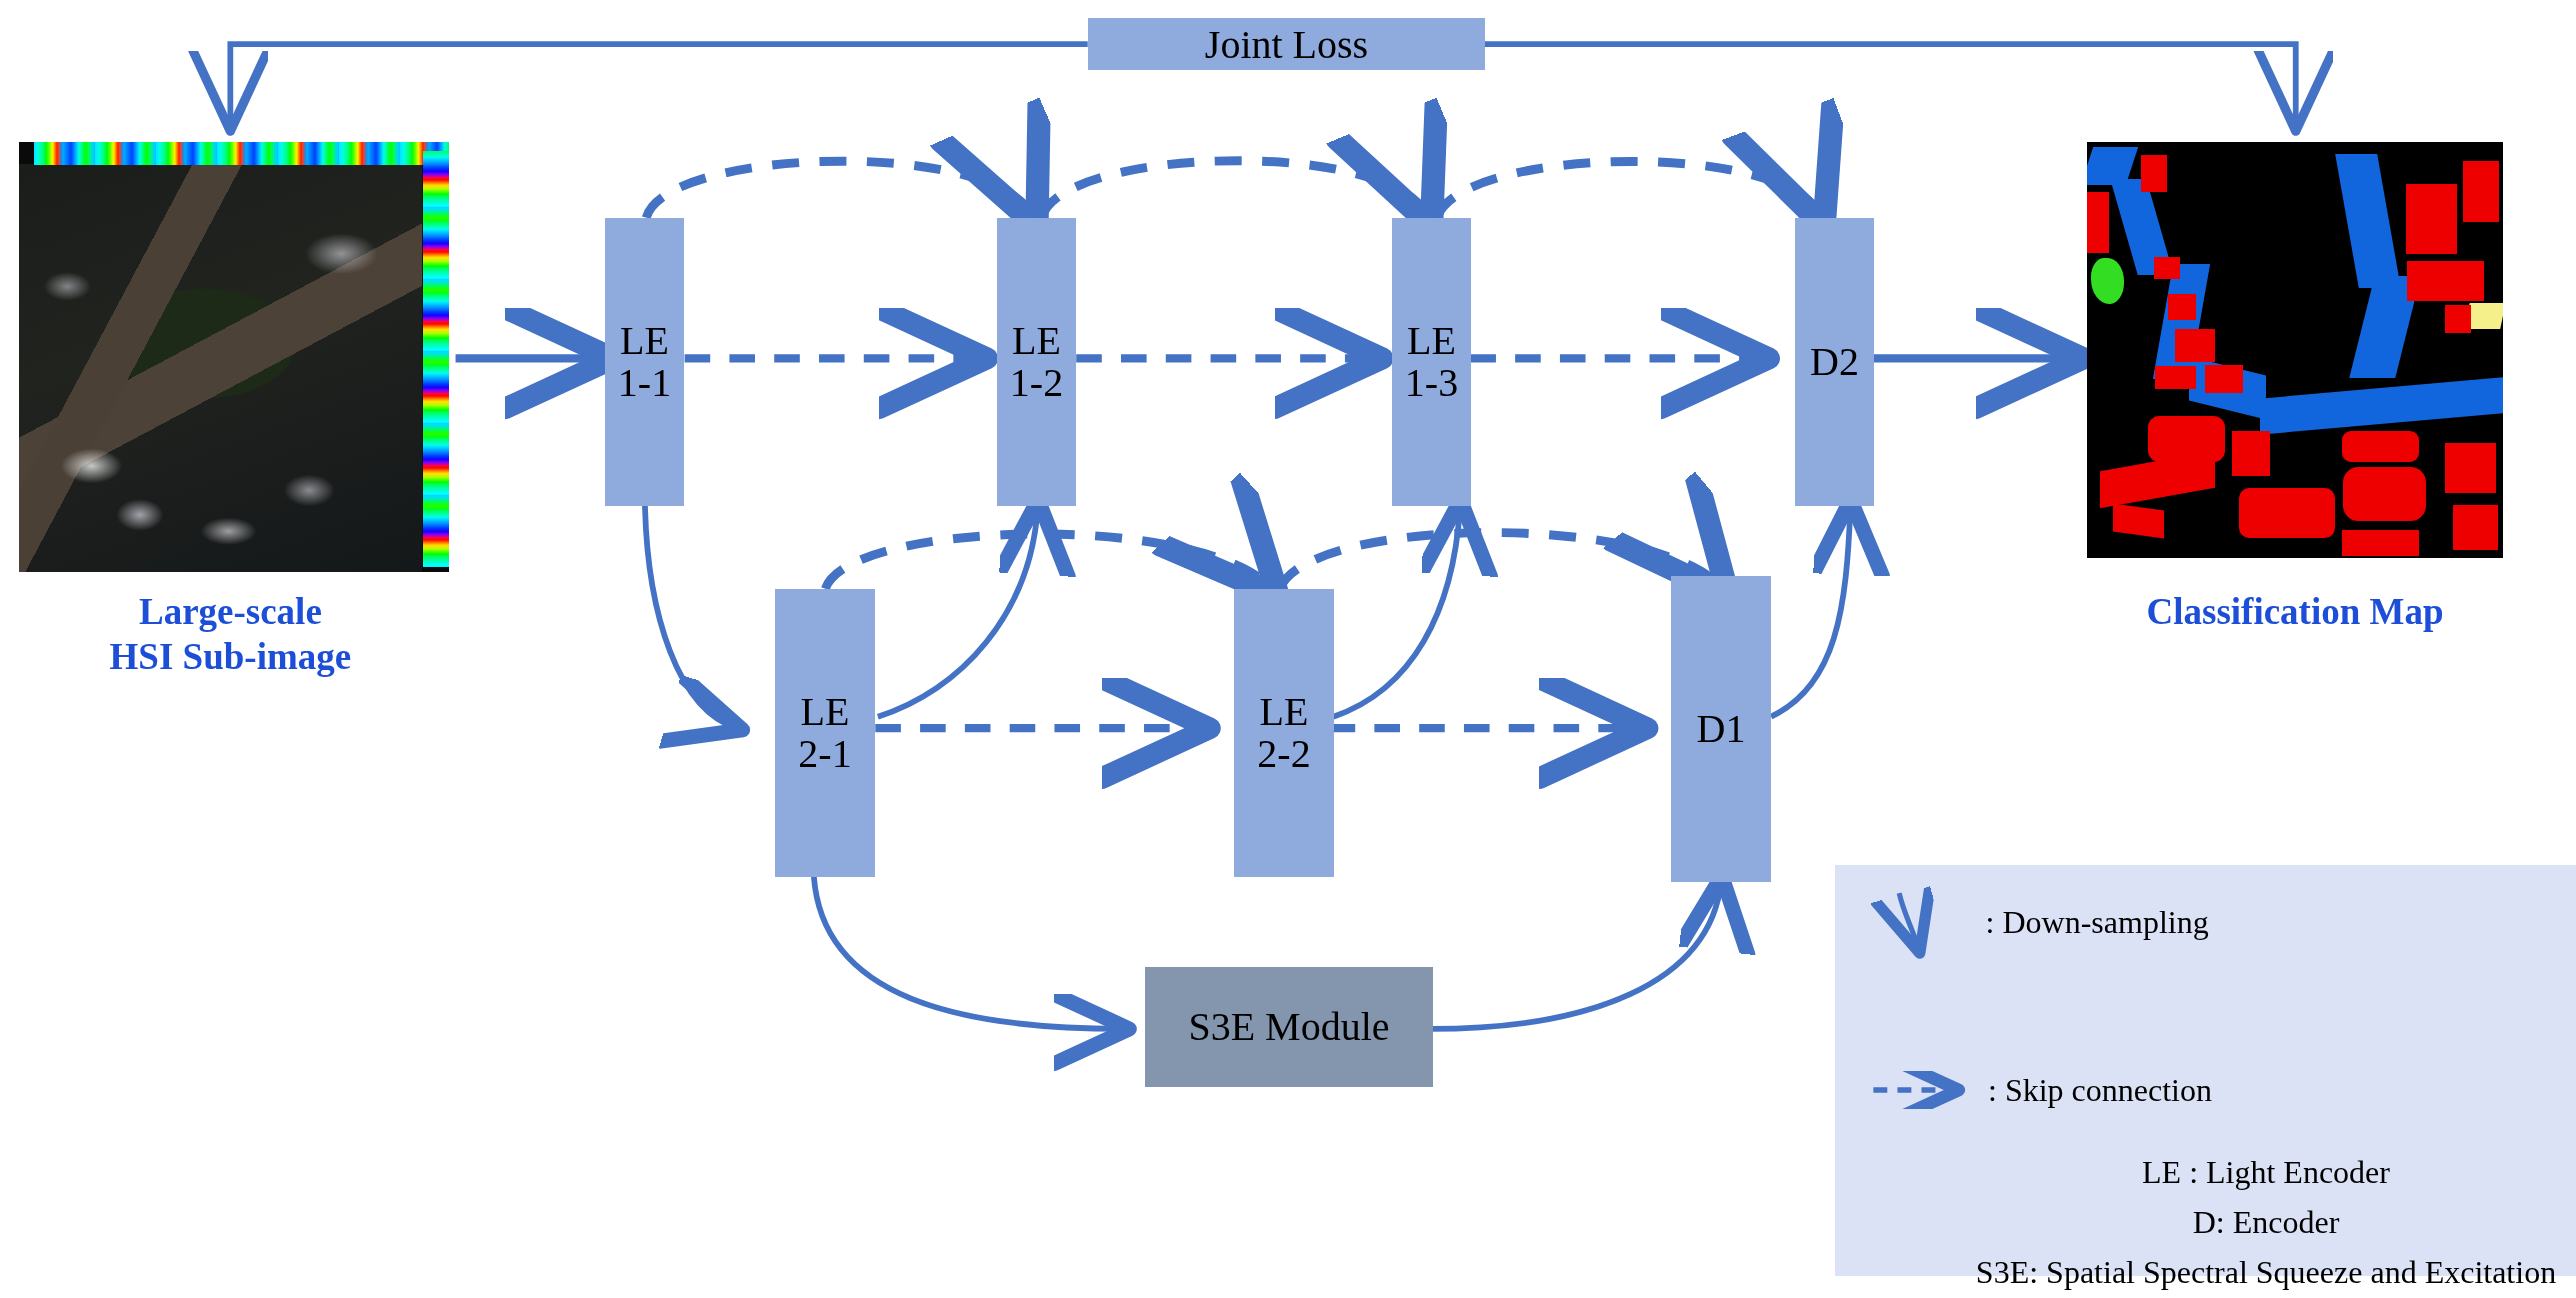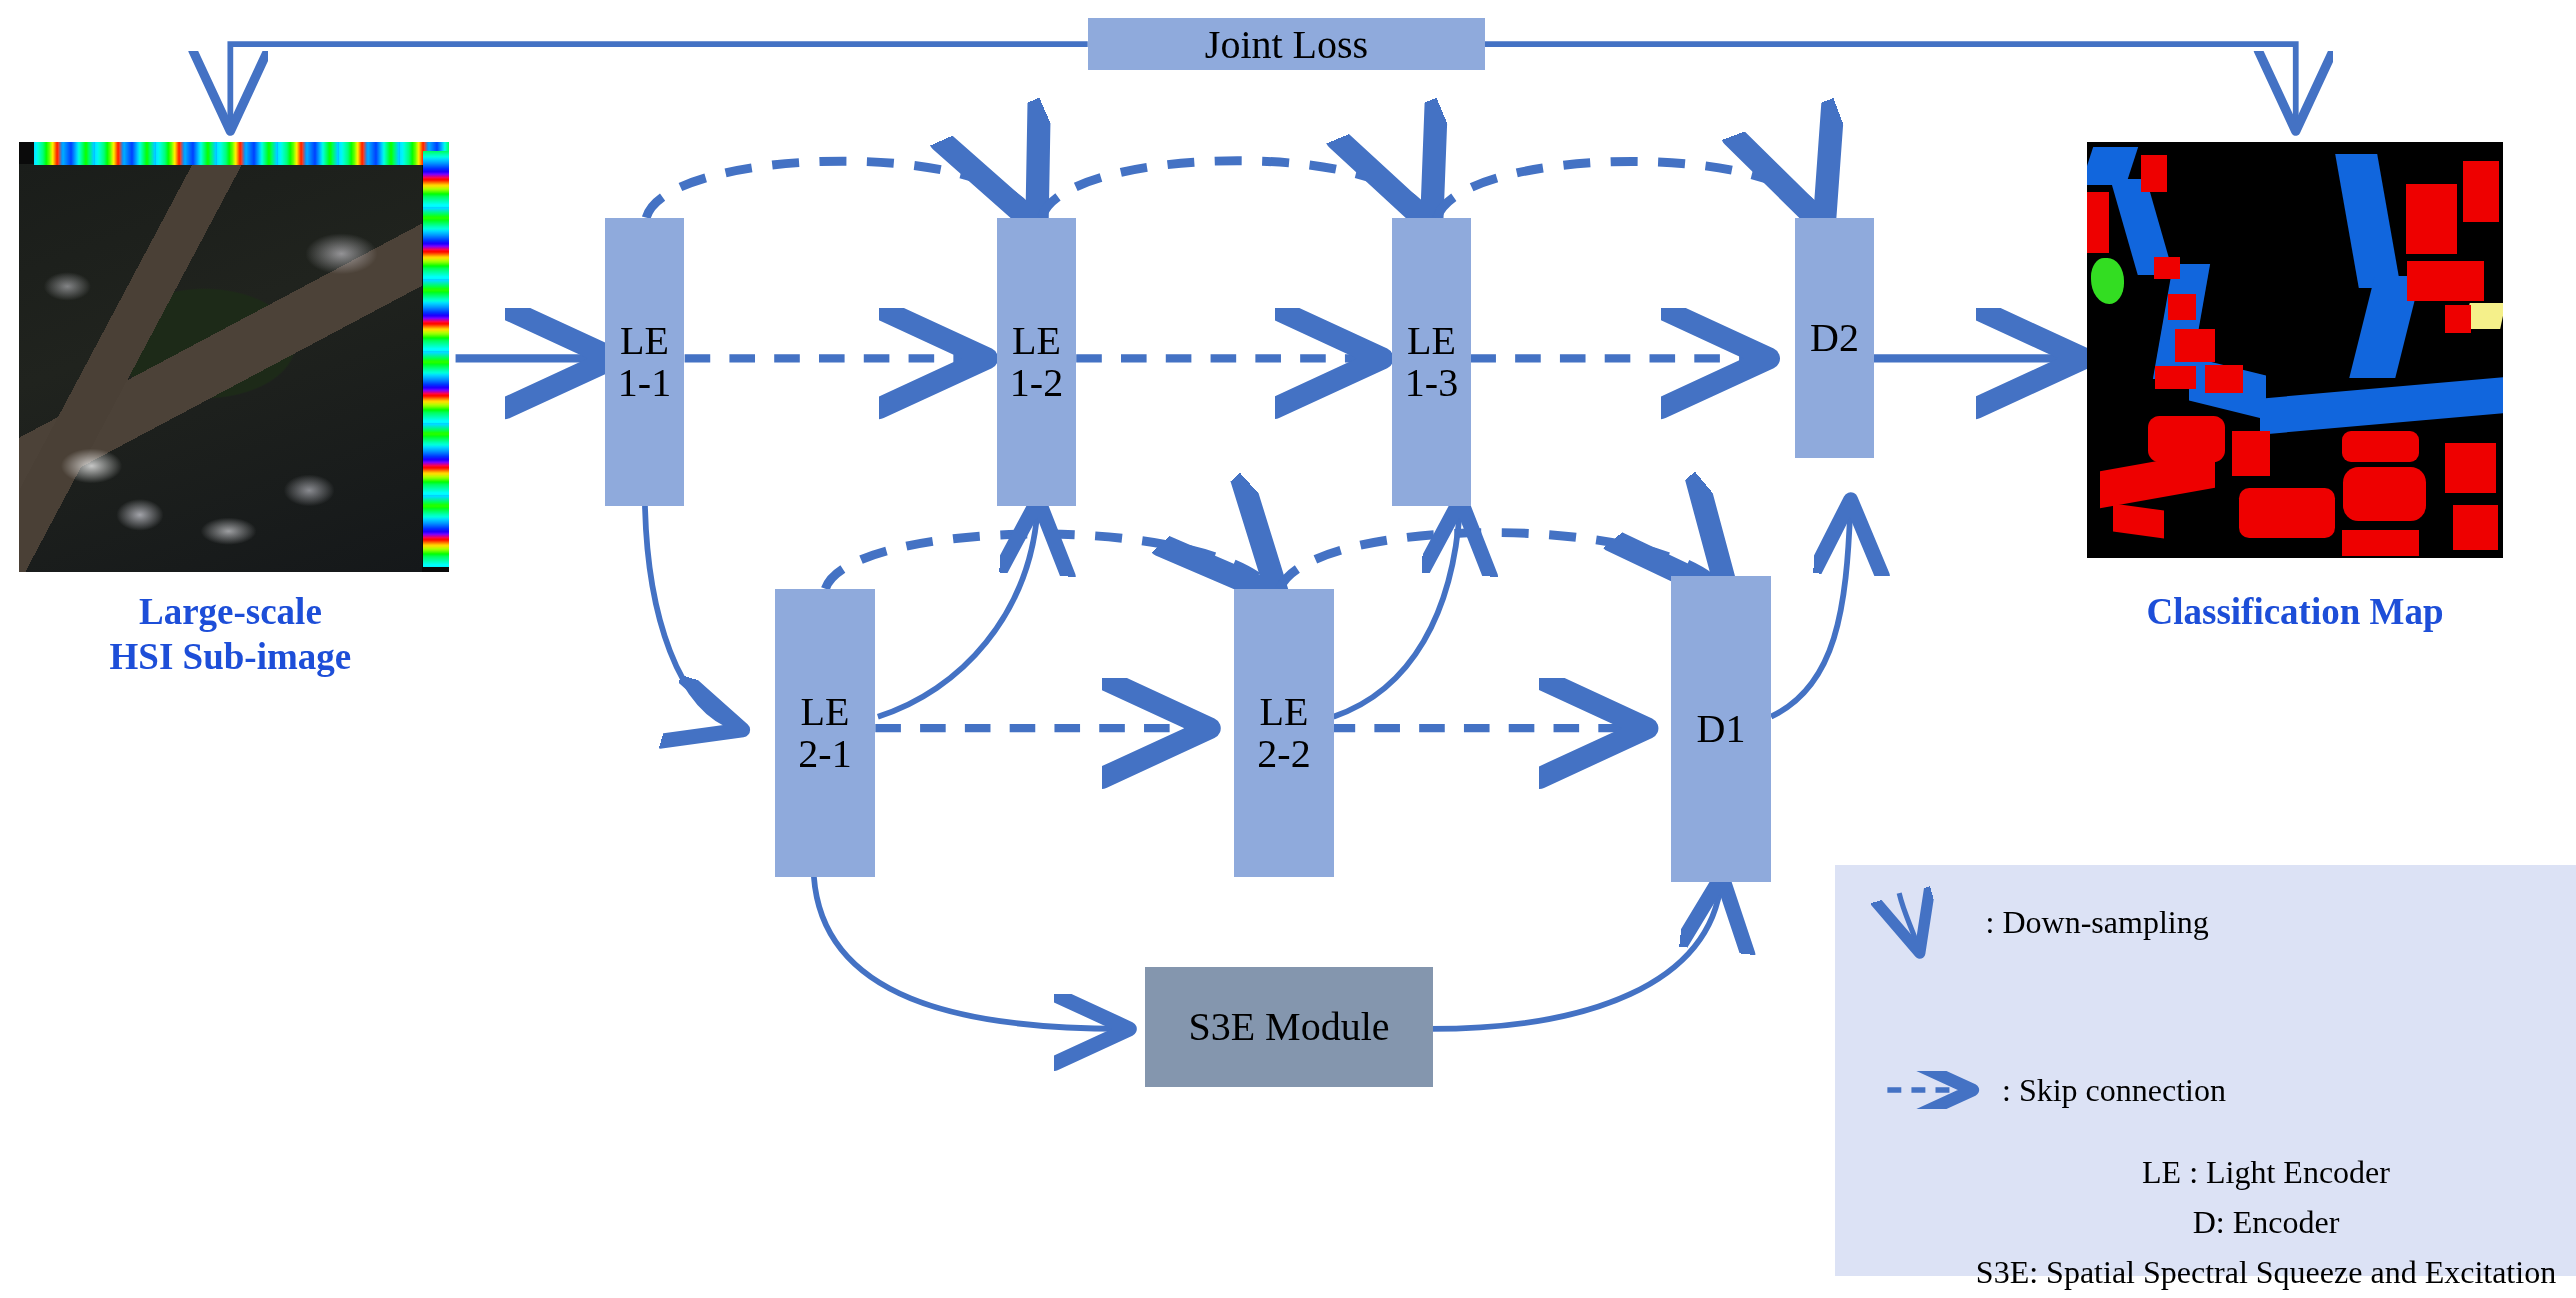--- a/index.html
+++ b/index.html
@@ -319,21 +319,21 @@
   <div class="block" style="left:997px; top:218px; width:79px; height:288px;">
     <span class="ln">LE</span>
     <span class="ln">1-2</span>
   </div>
 
   <div class="block" style="left:1392px; top:218px; width:79px; height:288px;">
     <span class="ln">LE</span>
     <span class="ln">1-3</span>
   </div>
 
-  <div class="block" style="left:1795px; top:218px; width:79px; height:240px;">
+  <div class="block" style="left:1795px; top:218px; width:79px; height:288px;">
     <span class="ln">D2</span>
   </div>
 
   <div class="block" style="left:775px; top:589px; width:100px; height:288px;">
     <span class="ln">LE</span>
     <span class="ln">2-1</span>
   </div>
 
   <div class="block" style="left:1234px; top:589px; width:100px; height:288px;">
     <span class="ln">LE</span>
@@ -358,21 +358,21 @@
               <path d="M0,0 L12,5.5 L0,11" fill="none" stroke="#4472C4" stroke-width="2.2" stroke-linecap="round" stroke-linejoin="round"></path>
             </marker>
           </defs>
           <path d="M44,14 C52,48 66,72 74,100" fill="none" stroke="#4472C4" stroke-width="8" marker-end="url(#lgd)"></path>
         </svg>
       </span>
       <span>: Down-sampling</span>
     </div>
 
 
-    <div class="lg-row" style="left:33px; top:206px;">
+    <div class="lg-row" style="left:19px; top:206px;">
       <span class="lg-icon">
         <svg width="115" height="38" viewBox="0 0 180 60" xmlns="http://www.w3.org/2000/svg">
           <defs>
             <marker id="lgs" markerWidth="16" markerHeight="16" refX="11" refY="5.5" orient="auto" markerUnits="strokeWidth">
               <path d="M0,0 L12,5.5 L0,11" fill="none" stroke="#4472C4" stroke-width="2.2" stroke-linecap="round" stroke-linejoin="round"></path>
             </marker>
           </defs>
           <path d="M14,30 L140,30" fill="none" stroke="#4472C4" stroke-width="9" stroke-dasharray="22 16" marker-end="url(#lgs)"></path>
         </svg>
       </span>

